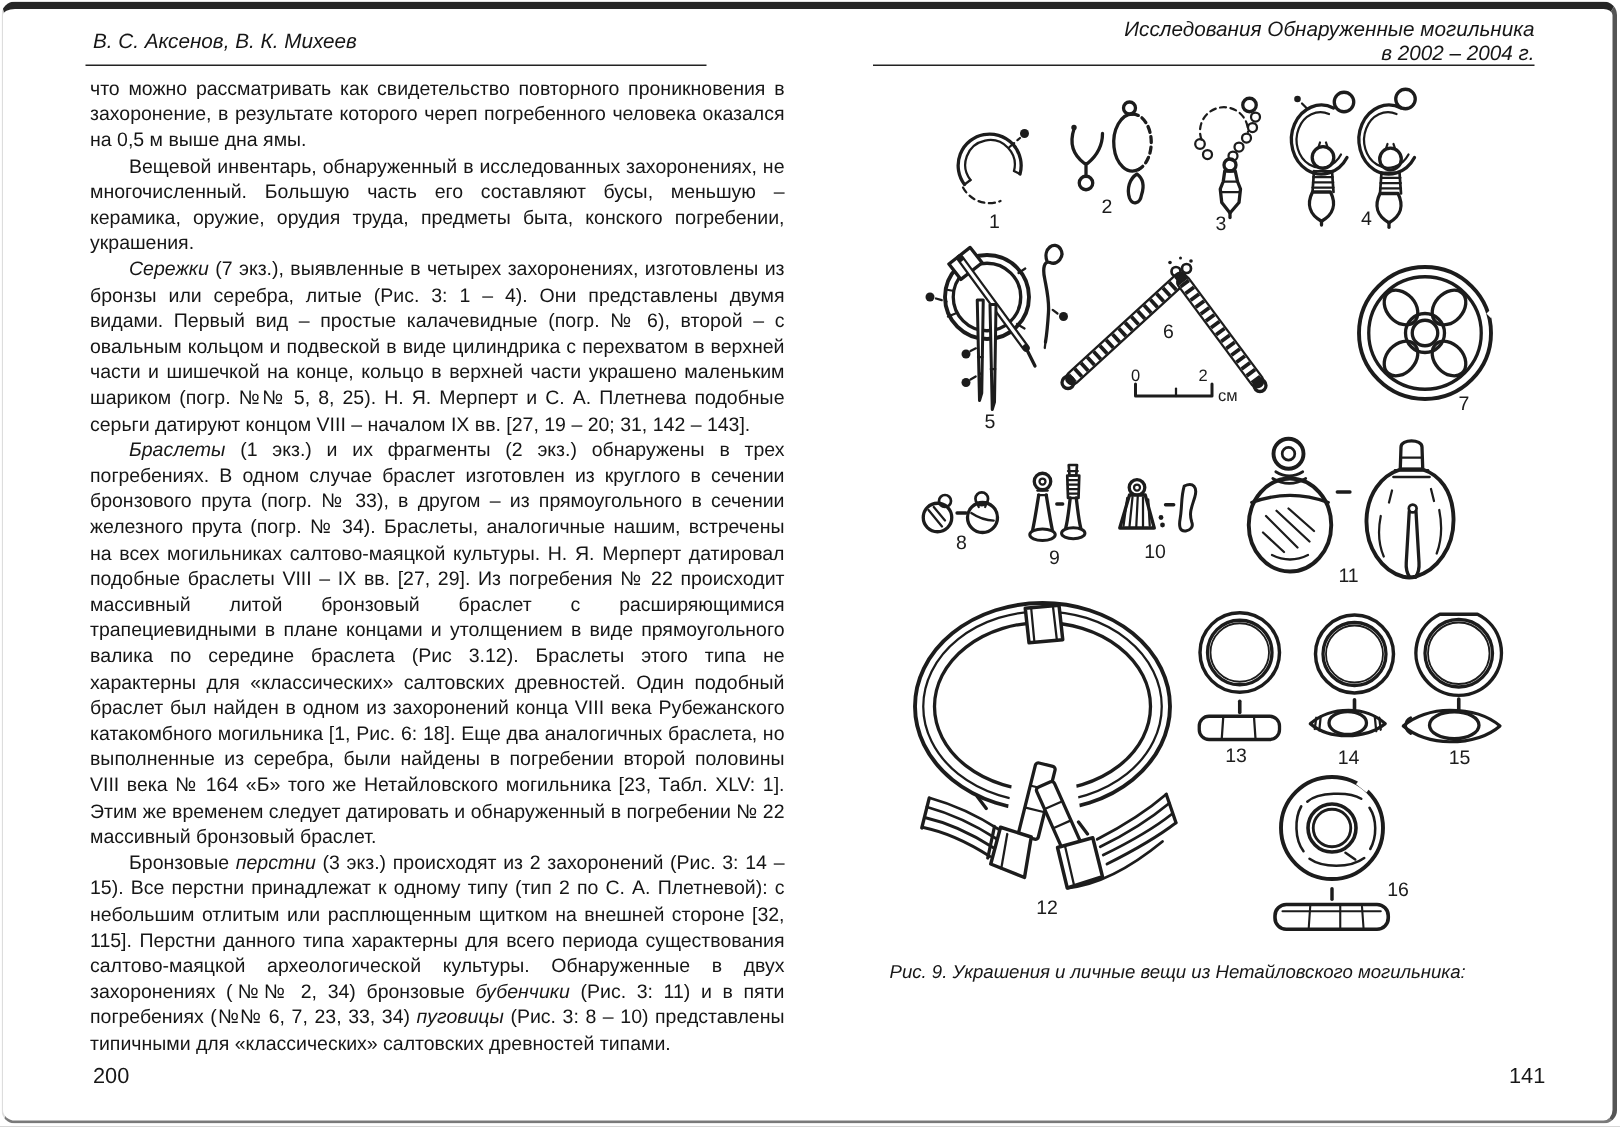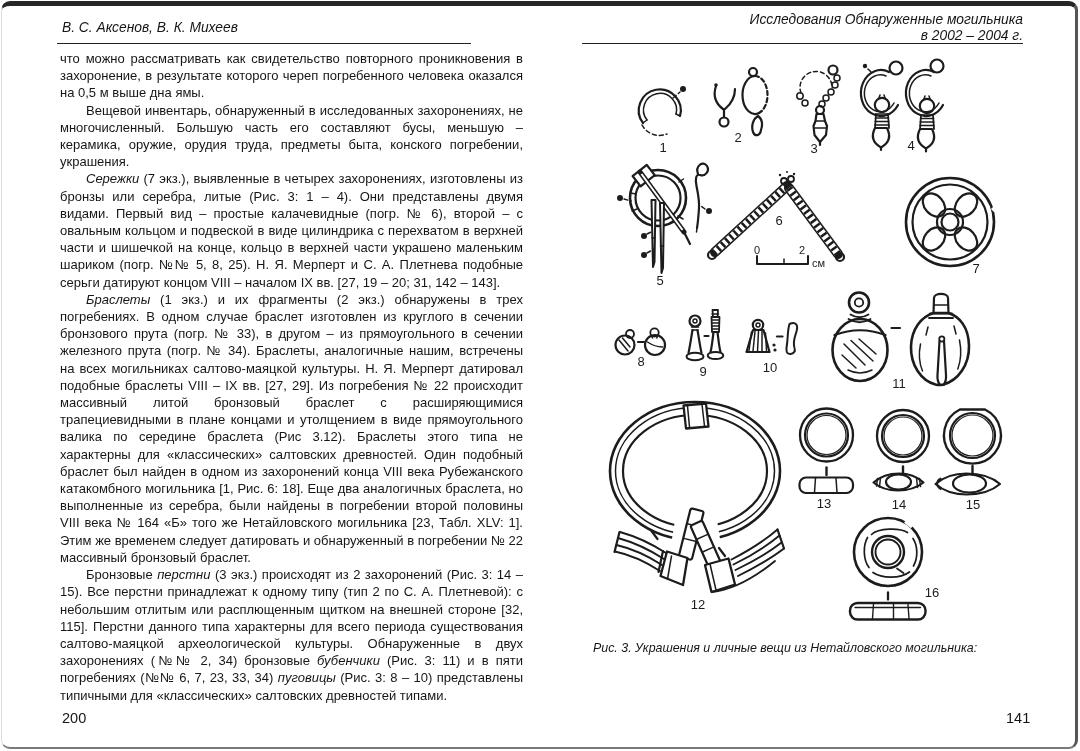--- a/index.html
+++ b/index.html
@@ -323,17 +323,17 @@
       <path class="s" style="stroke-width:1.7" d="M279.5 489.5 C275 497.5,275 511.5,281 519.5 M285 524.5 C293.5 530.5,312 531,321.5 524 M325.5 518 C330 510,330 498,325 490.5 M319.5 484.5 C311.5 479.5,290.5 480,283.5 486.5 M309 520.5 L315.5 525"></path>
       <path class="wipe" style="stroke-width:3.2" d="M317 473.5 L324 479"></path>
       <path class="s" style="stroke-width:2.3" d="M300 544.5 L300 551.5"></path>
       <rect class="s w" style="stroke-width:2.4" x="262" y="555" width="75.5" height="16.5" rx="7.5"></rect>
       <path class="s" style="stroke-width:1.4" d="M267 559.5 L332.5 559.5 M285.5 556 L284.5 570.5 M305.5 556 L305.5 570.5 M320 556.5 L321 570.5"></path>
       <text class="lbl" x="344" y="549">16</text>
     </g>
   </svg>
 
   <div class="caption">
-    <div>Рис. 3. Украшения и личные вещи из Нетайловского могильника:</div>
+    <div>Рис. 9. Украшения и личные вещи из Нетайловского могильника:</div>
   </div>
 
   <div class="pgnum pg-r">141</div>
 </div>
 
 </body></html>

